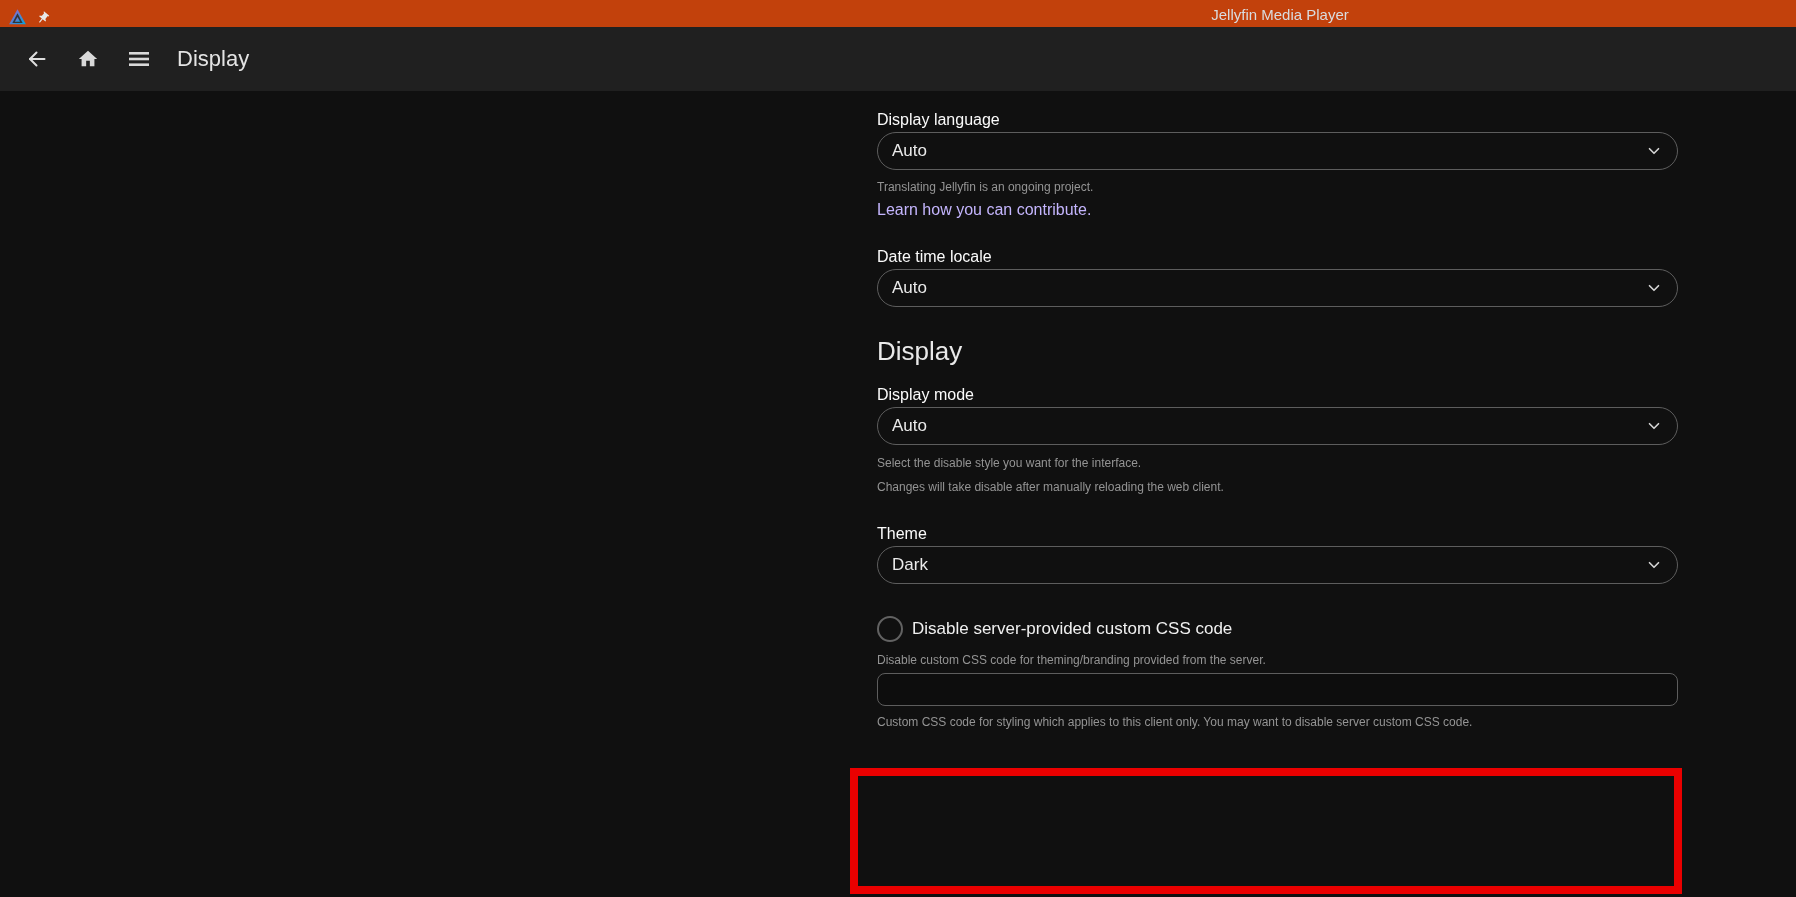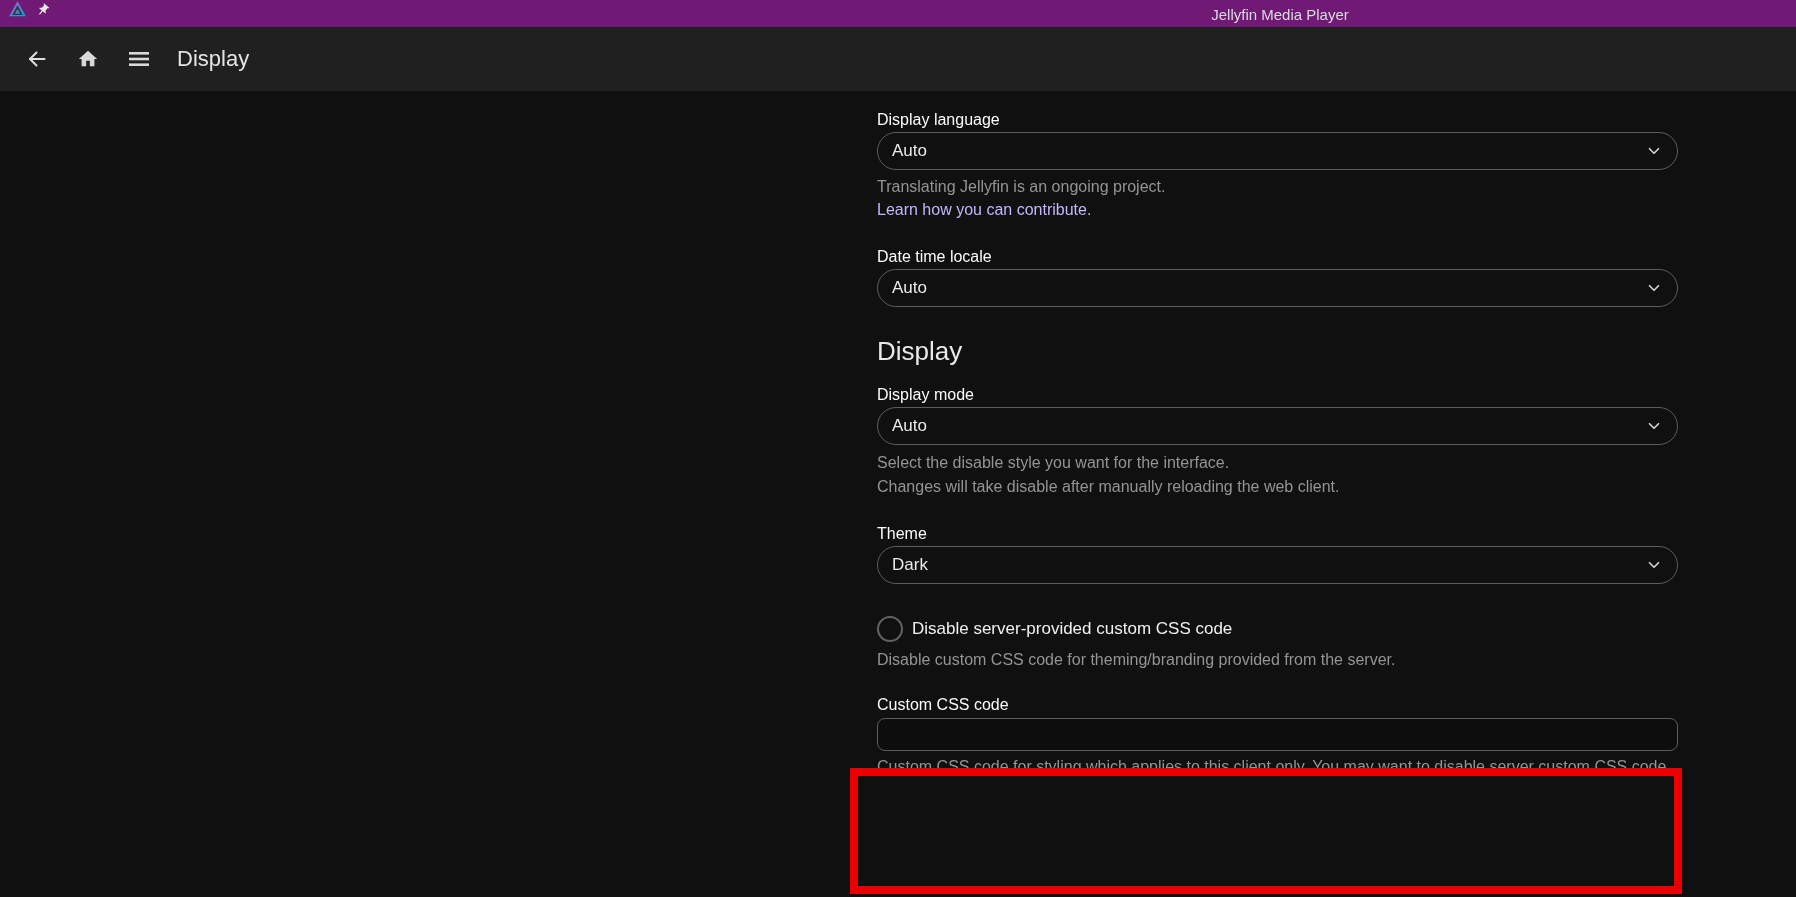--- a/index.html
+++ b/index.html
@@ -9,23 +9,23 @@
     font-family: "Liberation Sans", sans-serif;
     color: #e6e6e6;
     overflow: hidden;
     position: relative;
   }
 
   
   .titlebar {
     position: relative;
     height: 27px;
-    background: #701a75;
-    display: flex;
-    align-items: flex-start;
+    background: #c2410c;
+    display: flex;
+    align-items: flex-end;
   }
   .tb-icons { display: flex; align-items: center; gap: 9px; padding-left: 8px; }
   .tb-title {
     position: absolute;
     left: 1280px;
     top: 50%;
     transform: translate(-50%, -50%);
     font-size: 15px;
     color: #d9dcdf;
     white-space: nowrap;
@@ -87,21 +87,21 @@
     background: transparent;
     display: flex;
     align-items: center;
     justify-content: space-between;
     padding: 0 14px 0 14px;
     cursor: pointer;
   }
   .selectbox .sel-value { font-size: 17px; color: #eaeaea; }
 
   .help {
-    font-size: 16px;
+    font-size: 12px;
     line-height: 20px;
     color: #949494;
   }
   .link {
     display: inline-block;
     font-size: 16px;
     line-height: 20px;
     text-decoration: none;
     cursor: pointer;
   }
@@ -263,20 +263,19 @@
           </svg>
       </span>
     </div>
 
     <div class="check-row">
       <span class="check-circle"></span>
       <span class="check-label">Disable server-provided custom CSS code</span>
     </div>
     <div class="help mt8">Disable custom CSS code for theming/branding provided from the server.</div>
 
-    <label class="field-label mt25">Custom CSS code</label>
     <input class="css-input" type="text" value="" style="">
     <div class="help mt6">Custom CSS code for styling which applies to this client only. You may want to disable server custom CSS code.</div>
 
   </div>
 </div>
 
 <div class="red-box" style="border-color: rgb(234, 0, 0);"></div>
 
 </body></html>

